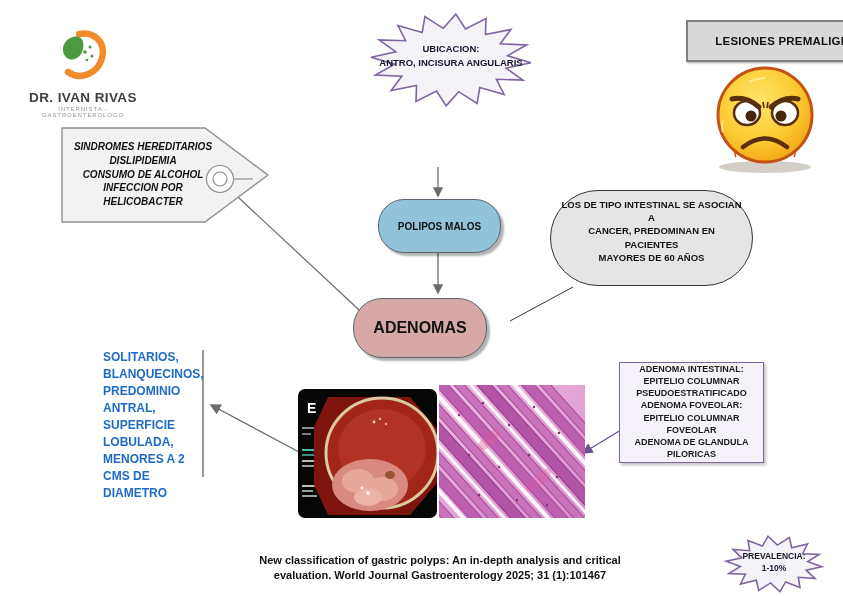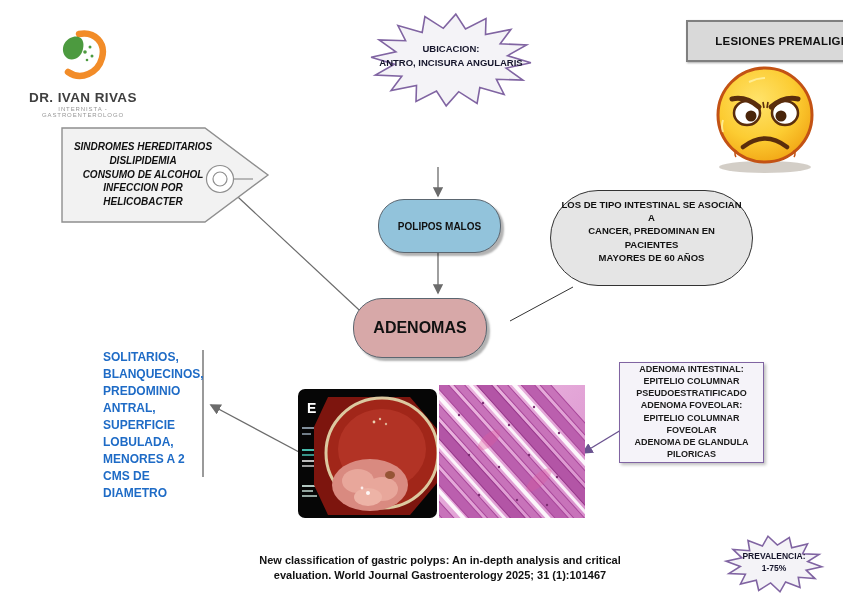--- a/index.html
+++ b/index.html
@@ -244,15 +244,15 @@
     <span class="emph">PILORICAS</span>
   </div>
 
   <div class="abs z2 citation pre">New classification  of gastric polyps: An in-depth analysis and critical
 evaluation. World  Journal Gastroenterology 2025; 31 (1):101467</div>
 
   <svg class="abs z2" style="left:716px;top:530px;" width="116" height="68">
     <polygon class="star-shape" points="105.8,36.8 90.2,40.1 99.0,48.6 82.3,47.3 84.0,57.5 69.6,51.9 64.0,61.8 54.6,52.9 42.7,60.5 40.3,50.2 24.5,54.0 29.4,44.3 12.9,43.6 24.3,36.4 10.2,31.2 25.8,27.9 17.0,19.4 33.7,20.7 32.0,10.5 46.4,16.1 52.0,6.2 61.4,15.1 73.3,7.5 75.7,17.8 91.5,14.0 86.6,23.7 103.1,24.4 91.7,31.6"></polygon>
   </svg>
   <div class="abs z2 star-text prevalencia pre">PREVALENCIA:
-1-75%</div>
+1-10%</div>
 
 </div>
 
 </body></html>

